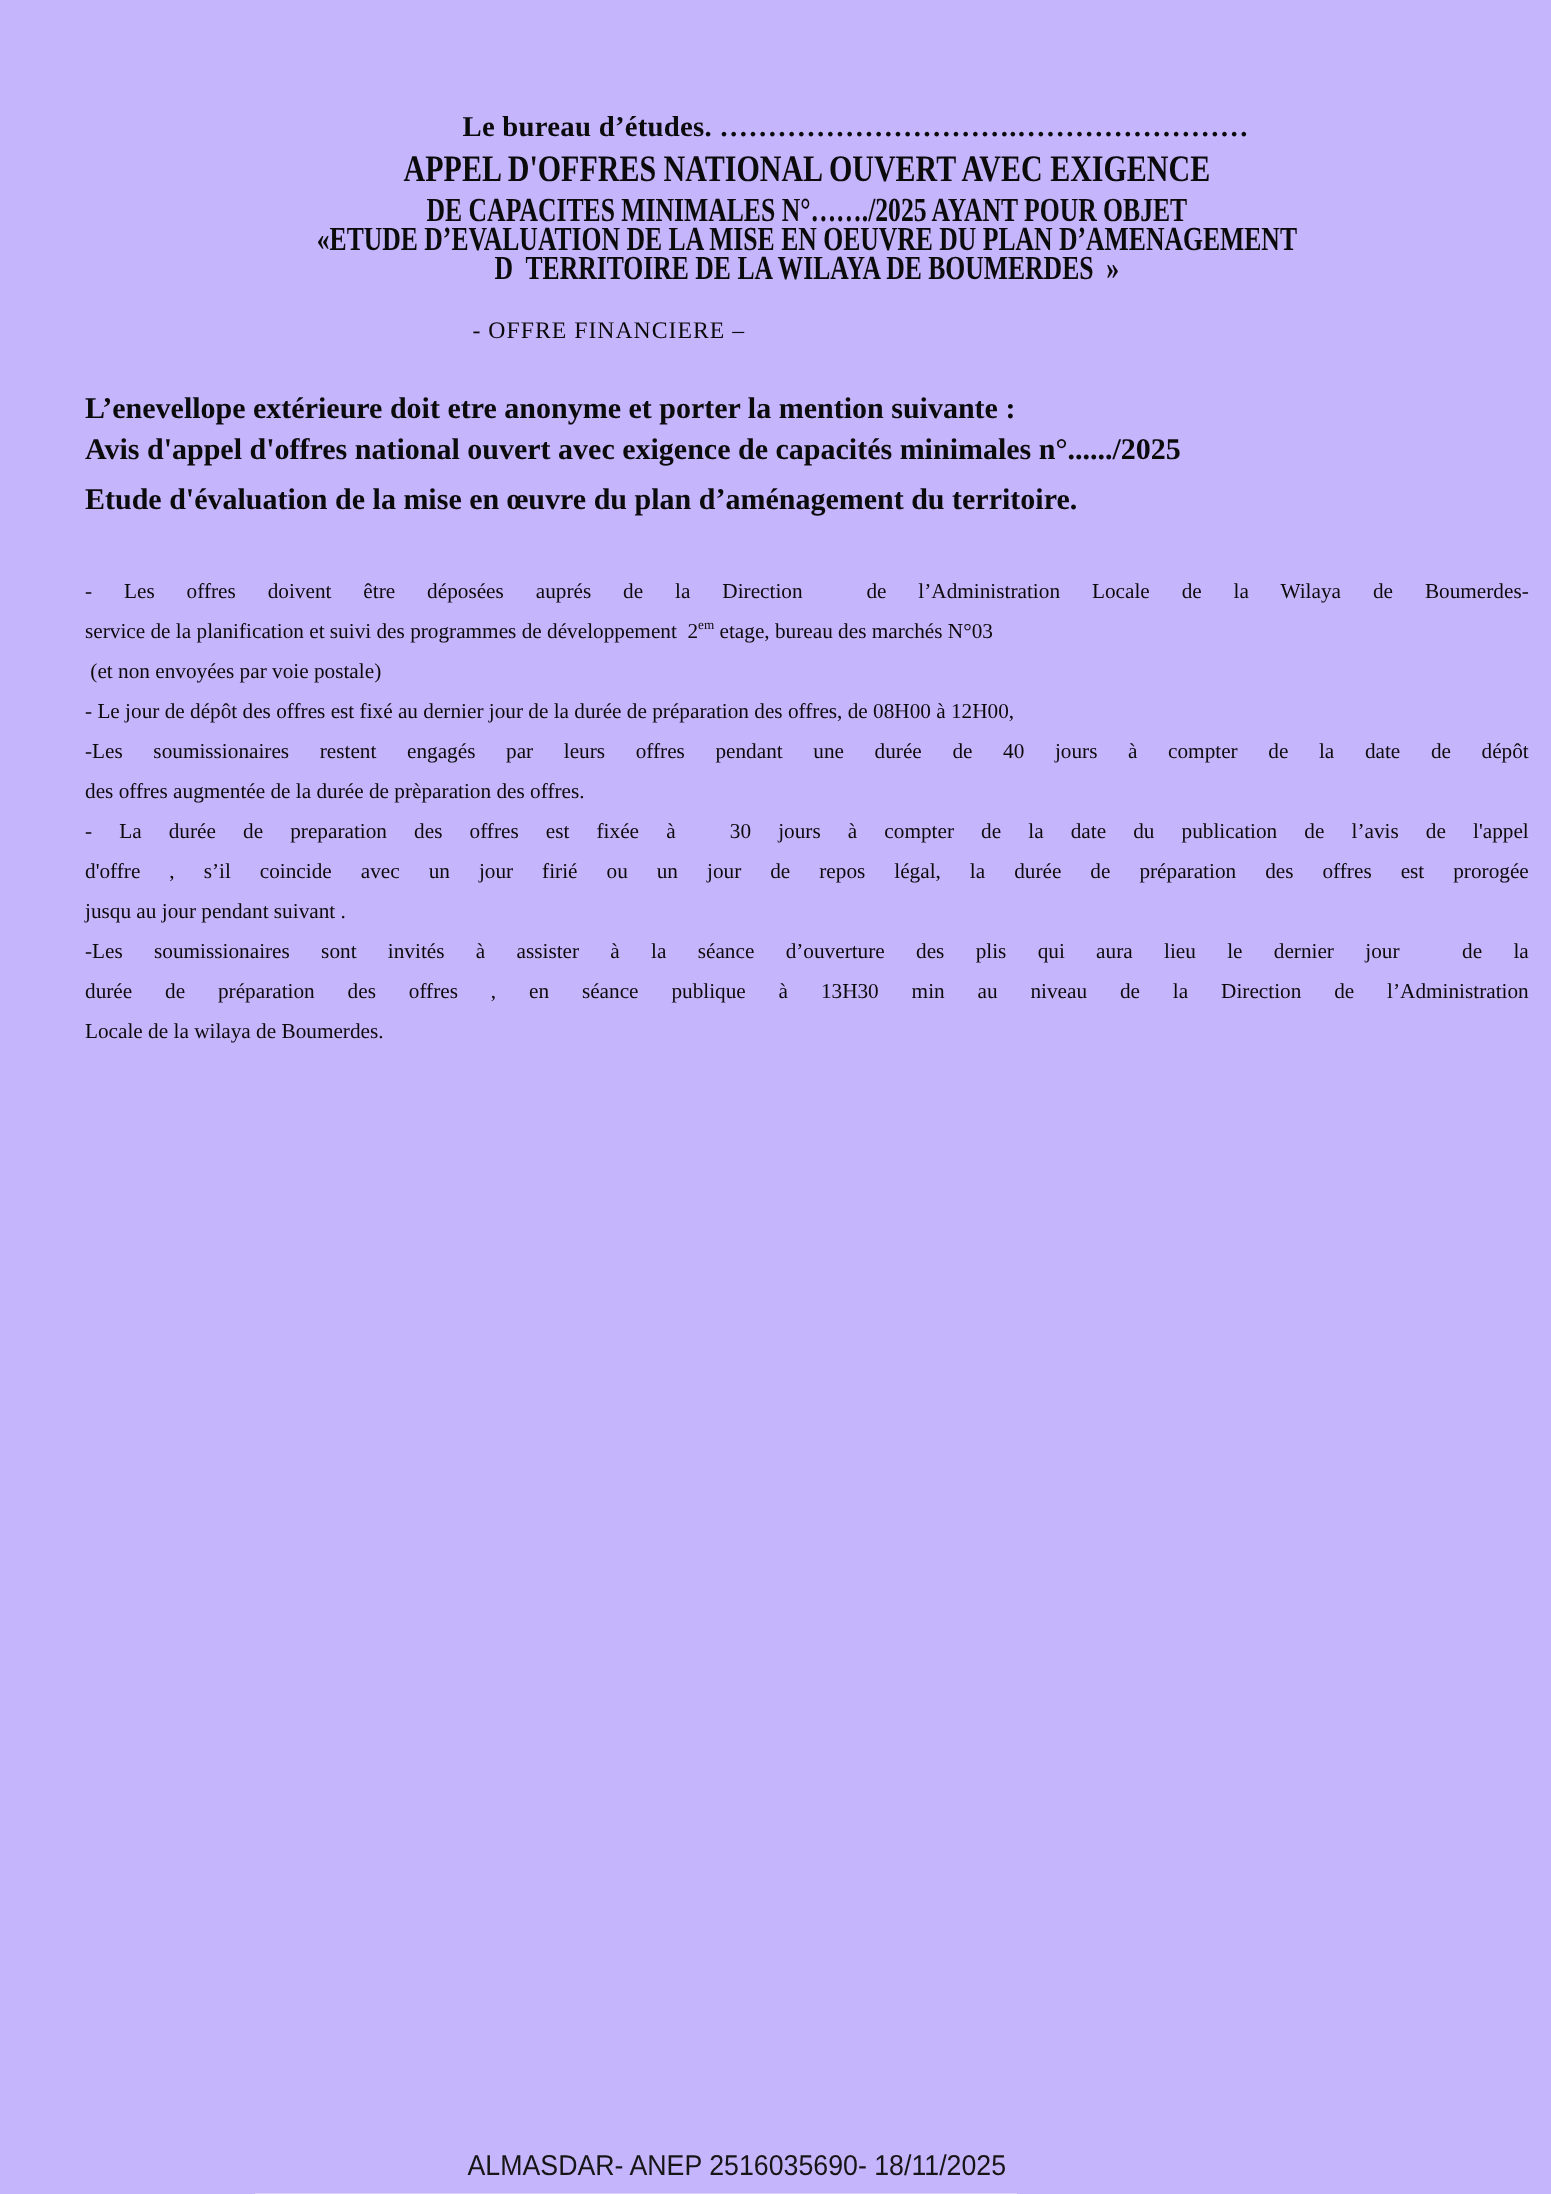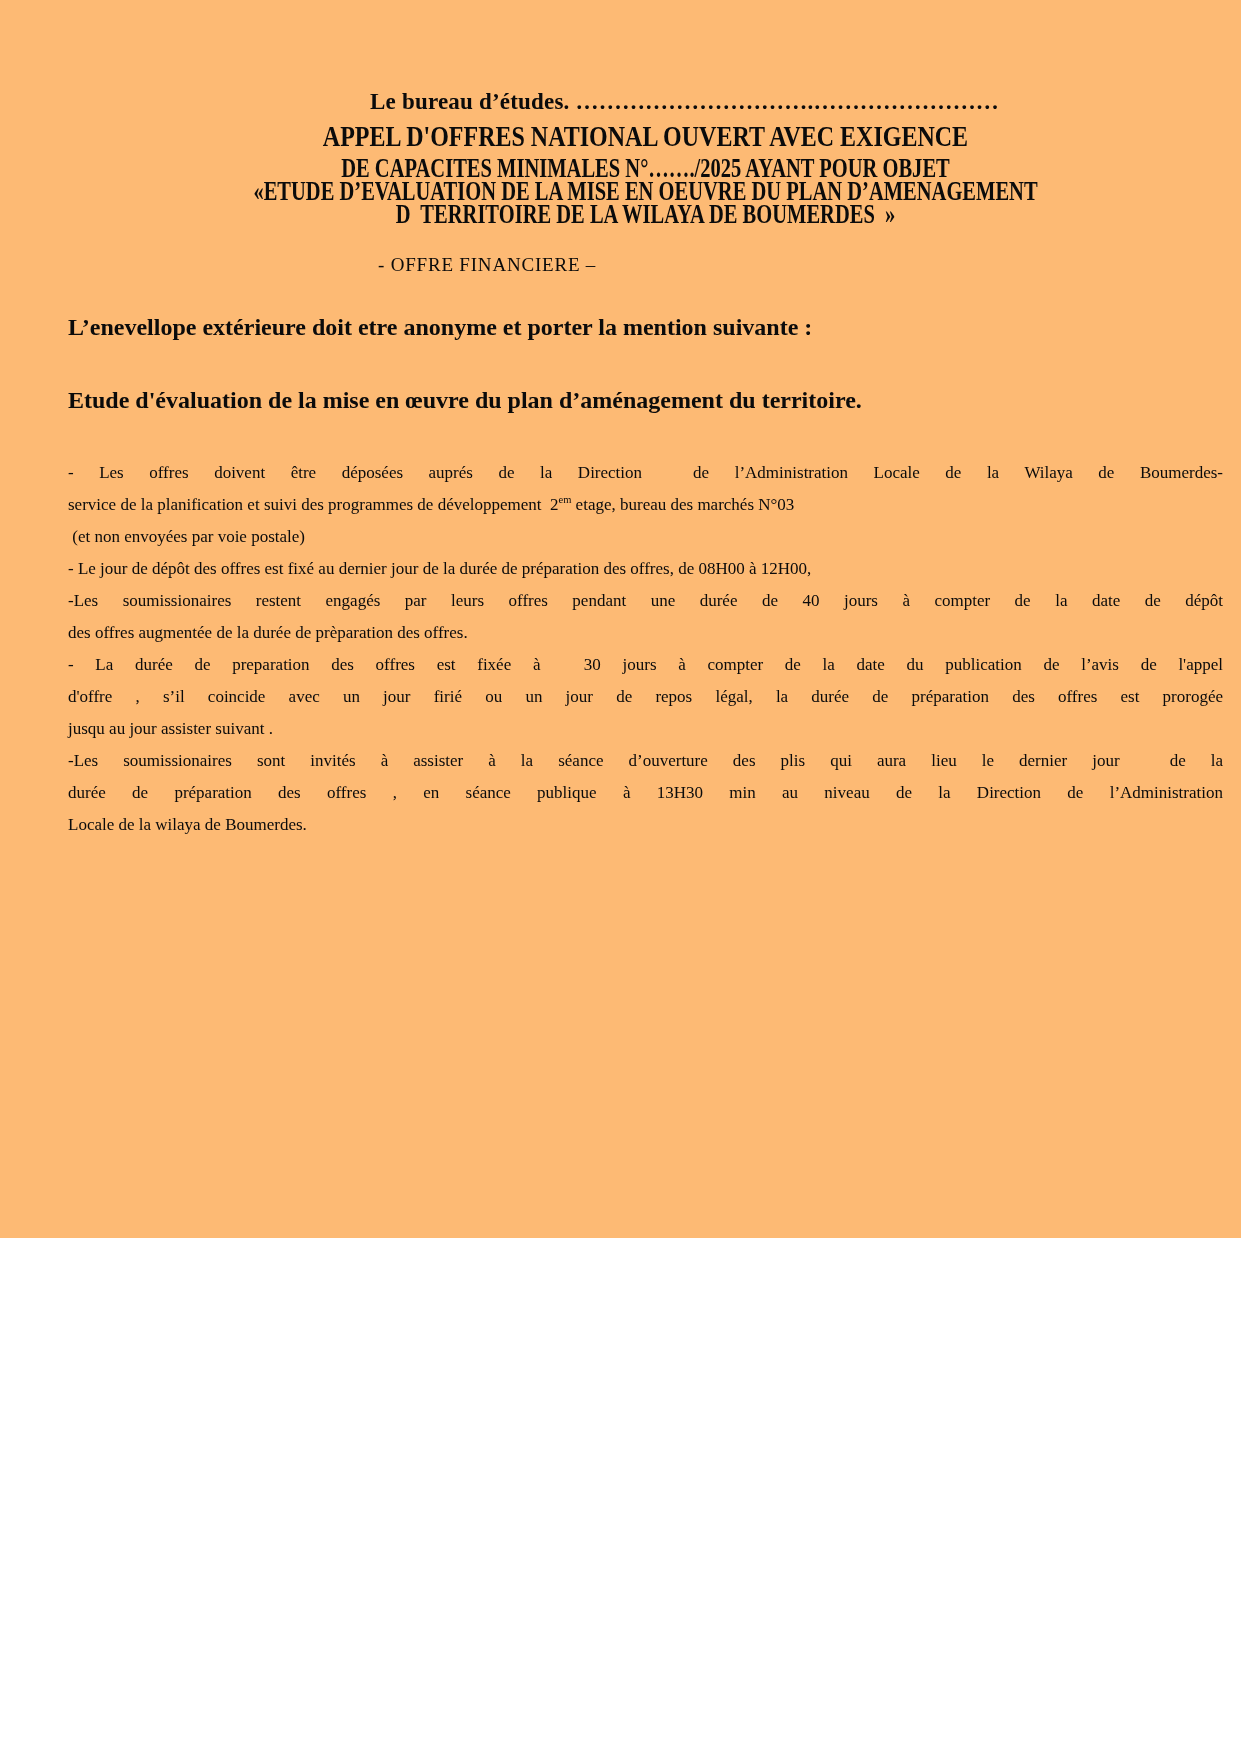--- a/index.html
+++ b/index.html
@@ -1,20 +1,20 @@
 <!DOCTYPE html>
 <html><head>
 <meta charset="utf-8">
 <style>
   html, body { margin: 0; padding: 0; background: #ffffff; }
   .page {
     position: relative;
     width: 1241px;
-    height: 1238px;
-    background: #fdba74;
+    height: 1755px;
+    background: #c4b5fd;
     font-family: "Liberation Serif", "DejaVu Serif", serif;
     color: #0b0b0b;
     overflow: hidden;
   }
   .abs { position: absolute; }
   .bureau {
     left: 370px; top: 88px;
     font-size: 23px; font-weight: bold; line-height: 27px;
     white-space: pre; letter-spacing: 0.2px;
   }
@@ -69,32 +69,33 @@
   <div class="abs bureau">Le bureau d’études. ………………………….……………………</div>
 
   <div class="abs t t1">APPEL D'OFFRES NATIONAL OUVERT AVEC EXIGENCE</div>
   <div class="abs t t2">DE CAPACITES MINIMALES N°……./2025 AYANT POUR OBJET</div>
   <div class="abs t t3">«ETUDE D’EVALUATION DE LA MISE EN OEUVRE DU PLAN D’AMENAGEMENT</div>
   <div class="abs t t4">D  TERRITOIRE DE LA WILAYA DE BOUMERDES  »</div>
 
   <div class="abs offre">- OFFRE FINANCIERE –</div>
 
   <div class="abs m m1">L’enevellope extérieure doit etre anonyme et porter la mention suivante :</div>
+  <div class="abs m m2">Avis d'appel d'offres national ouvert avec exigence de capacités minimales n°....../2025</div>
   <div class="abs m obj">Etude d'évaluation de la mise en œuvre du plan d’aménagement du territoire.</div>
 
   <div class="abs bodytext">
     <div class="bl j">- Les offres doivent être déposées auprés de la Direction  de l’Administration Locale de la Wilaya de Boumerdes-</div>
     <div class="bl"><span>service de la planification et suivi des programmes de développement  2</span><sup>em</sup><span> etage, bureau des marchés N°03</span></div>
     <div class="bl"> (et non envoyées par voie postale)</div>
     <div class="bl">- Le jour de dépôt des offres est fixé au dernier jour de la durée de préparation des offres, de 08H00 à 12H00,</div>
     <div class="bl j">-Les soumissionaires restent engagés par leurs offres pendant une durée de 40 jours à compter de la date de dépôt</div>
     <div class="bl">des offres augmentée de la durée de prèparation des offres.</div>
     <div class="bl j">- La durée de preparation des offres est fixée à  30 jours à compter de la date du publication de l’avis de l'appel</div>
     <div class="bl j">d'offre , s’il coincide avec un jour firié ou un jour de repos légal, la durée de préparation des offres est prorogée</div>
-    <div class="bl">jusqu au jour assister suivant .</div>
+    <div class="bl">jusqu au jour pendant suivant .</div>
     <div class="bl j">-Les soumissionaires sont invités à assister à la séance d’ouverture des plis qui aura lieu le dernier jour  de la</div>
     <div class="bl j">durée de préparation des offres , en séance publique à 13H30 min au niveau de la Direction de l’Administration</div>
     <div class="bl">Locale de la wilaya de Boumerdes.</div>
   </div>
 
   <div class="abs footer">ALMASDAR- ANEP 2516035690- 18/11/2025</div>
 
 </div>
 
 </body></html>

